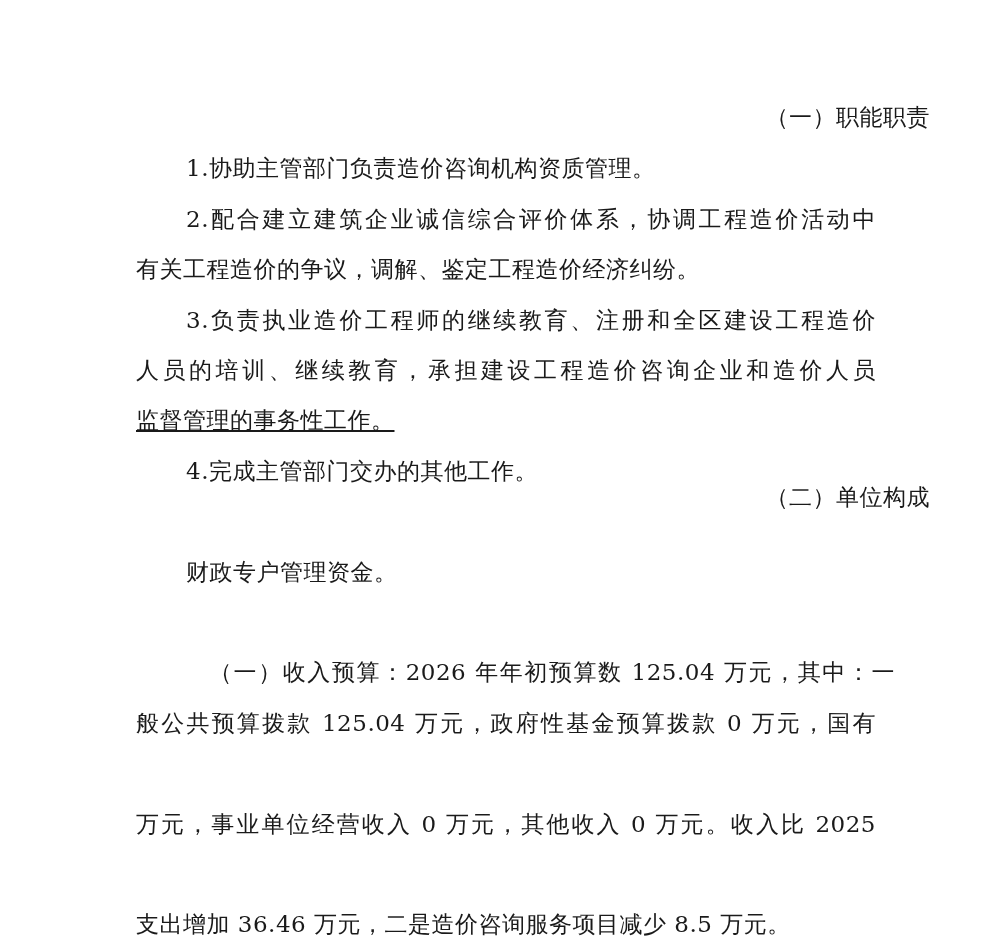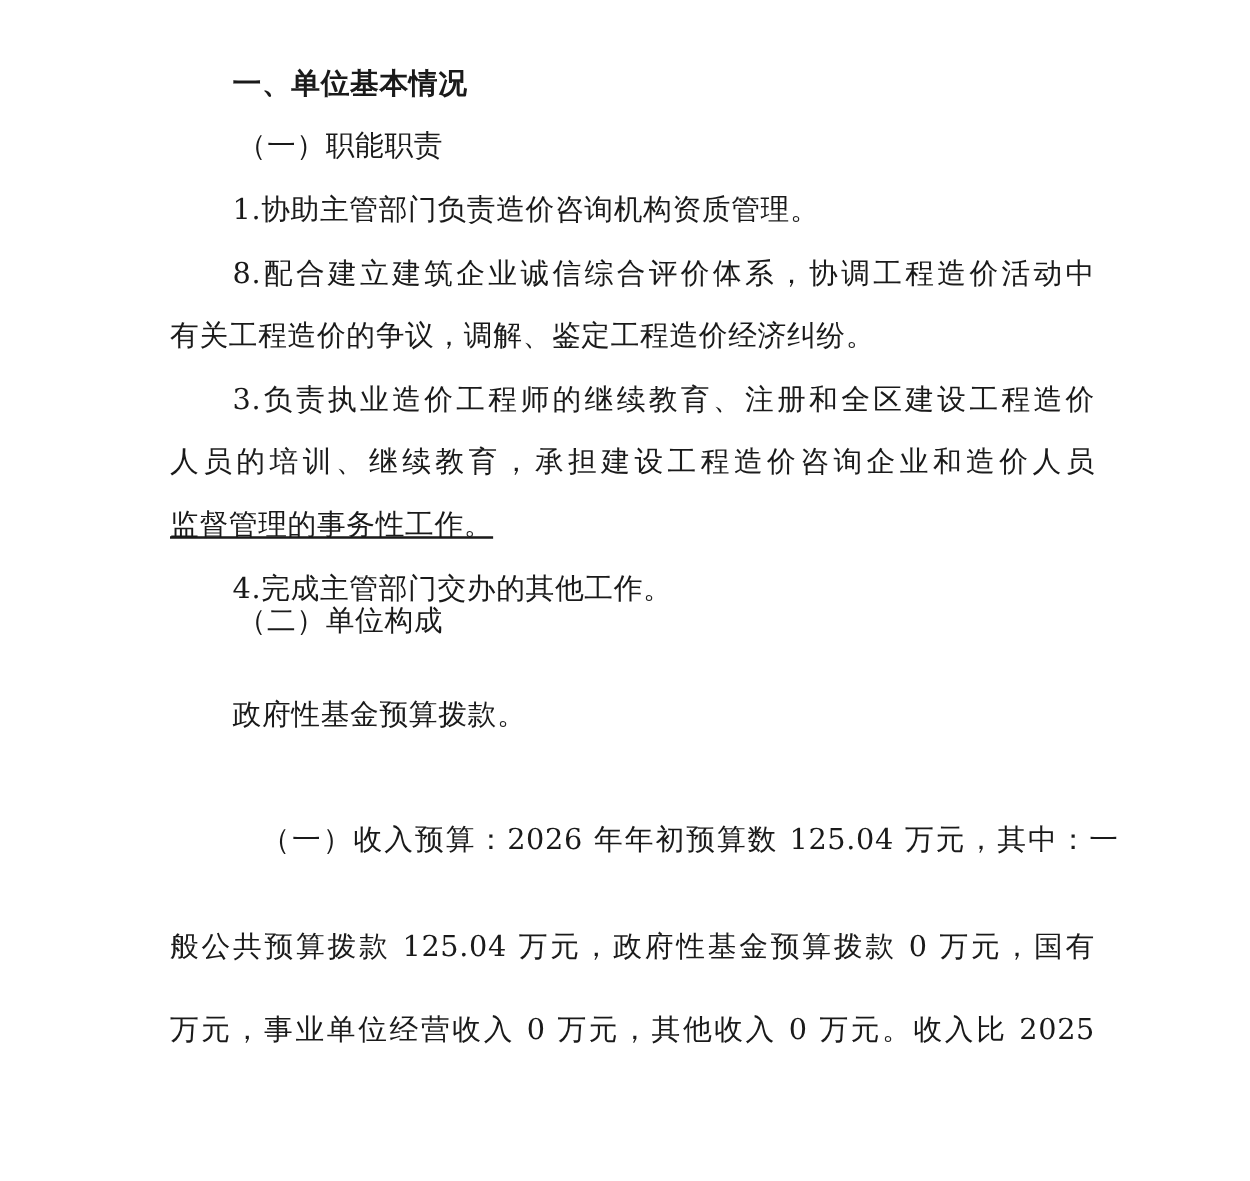--- a/index.html
+++ b/index.html
@@ -35,44 +35,44 @@
       text-align: justify;
       text-align-last: justify;
     }
     .heading {
       font-family: "DejaVu Sans", "Liberation Sans", sans-serif;
       font-weight: bold;
       font-size: 23px;
       letter-spacing: 0.5px;
     }
     .indent { left: 186px; width: 690px; }
-    .sub { left: 190px; }
+    .sub { left: 190px; text-align: right; }
   </style>
 </head>
 <body>
 
 <div class="page">
 
-  <div class="line heading" style="top:52px; left:186px;">一、单位基本情况</div>
 
   <div class="line sub" style="top:102px;">（一）职能职责</div>
 
   <div class="line indent" style="top:153px;">1.协助主管部门负责造价咨询机构资质管理。</div>
 
-  <div class="line indent justify" style="top:204px;">8.配合建立建筑企业诚信综合评价体系，协调工程造价活动中</div>
+  <div class="line indent justify" style="top:204px;">2.配合建立建筑企业诚信综合评价体系，协调工程造价活动中</div>
   <div class="line" style="top:254px;">有关工程造价的争议，调解、鉴定工程造价经济纠纷。</div>
 
   <div class="line indent justify" style="top:305px;">3.负责执业造价工程师的继续教育、注册和全区建设工程造价</div>
   <div class="line justify" style="top:355px;">人员的培训、继续教育，承担建设工程造价咨询企业和造价人员</div>
   <div class="line" style="top:405px;text-decoration:underline;">监督管理的事务性工作。</div>
 
   <div class="line indent" style="top:456px;">4.完成主管部门交办的其他工作。</div>
 
   <div class="line sub" style="top:482px;">（二）单位构成</div>
 
-  <div class="line indent" style="top:557px;">政府性基金预算拨款。</div>
+  <div class="line indent" style="top:557px;">财政专户管理资金。</div>
 
 
   <div class="line sub justify" style="top:657px; width:686px;margin-left:19px;">（一）收入预算：2026 年年初预算数 125.04 万元，其中：一</div>
-  <div class="line justify" style="top:708px;margin-top:35px;">般公共预算拨款 125.04 万元，政府性基金预算拨款 0 万元，国有</div>
+  <div class="line justify" style="top:708px;">般公共预算拨款 125.04 万元，政府性基金预算拨款 0 万元，国有</div>
   <div class="line justify" style="top:809px;">万元，事业单位经营收入 0 万元，其他收入 0 万元。收入比 2025</div>
+  <div class="line" style="top:909px;">支出增加 36.46 万元，二是造价咨询服务项目减少 8.5 万元。</div>
 
 </div>
 
 </body></html>

